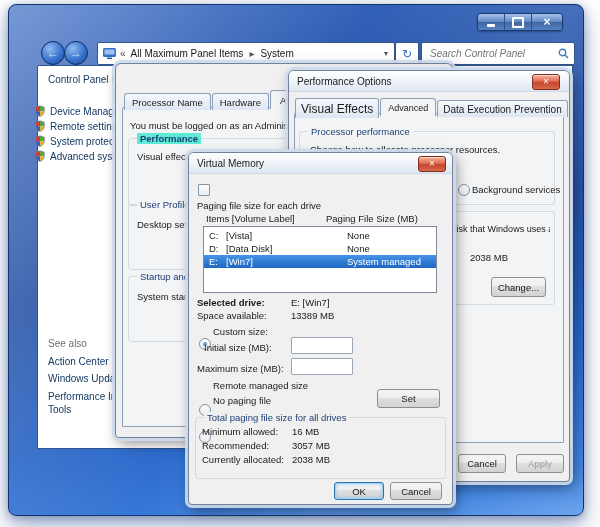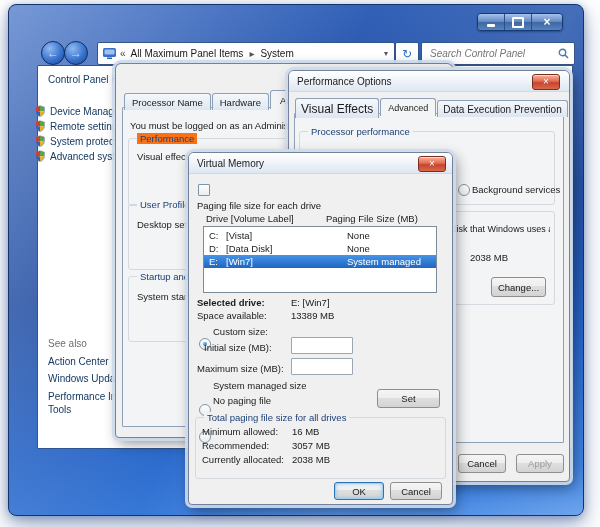--- a/index.html
+++ b/index.html
@@ -214,21 +214,21 @@
 
 <div class="abs dlg" style="left:115px;top:63px;width:336px;height:373px;z-index:10;">
   <div class="abs" style="left:8px;top:26px;z-index:3;white-space:nowrap;">
     <span class="tab">Processor Name</span><span class="tab">Hardware</span><span class="tab active">Advanced</span>
   </div>
   <div class="panel" style="left:6px;top:43px;right:6px;bottom:10px;"></div>
 
   <div class="abs nowrap" style="left:14px;top:56px;right:2px;">You must be logged on as an Administrator to make most of these changes.</div>
 
   <div class="grp" style="left:12px;top:74px;width:310px;height:66px;">
-    <span class="grp-label" style="background:#f97316;">Performance</span>
+    <span class="grp-label" style="background:#5eead4;font-weight:bold;">Performance</span>
     <div class="abs nowrap" style="left:8px;top:12px;right:2px;">Visual effects, processor scheduling, memory usage, and virtual memory</div>
   </div>
 
   <div class="grp" style="left:12px;top:140px;width:310px;height:64px;">
     <span class="grp-label" style="background:#f3f4f5;">User Profiles</span>
     <div class="abs nowrap" style="left:8px;top:14px;right:2px;">Desktop settings related to your logon</div>
   </div>
 
   <div class="grp" style="left:12px;top:212px;width:310px;height:64px;">
     <span class="grp-label" style="background:#f3f4f5;">Startup and Recovery</span>
@@ -244,20 +244,21 @@
     <span>×</span>
   </div>
 
   <div class="abs" style="left:6px;top:25px;z-index:3;white-space:nowrap;">
     <span class="tab" style="font-size:12px;padding:3px 5px 2px;text-align:right;">Visual Effects</span><span class="tab active" style="font-size:9px;padding:4px 7px 3px;">Advanced</span><span class="tab" style="font-size:10px;padding:3px 5px 2px;">Data Execution Prevention</span>
   </div>
   <div class="panel" style="left:5px;top:42px;right:5px;bottom:38px;"></div>
 
   <div class="grp" style="left:10px;top:60px;width:254px;height:72px;">
     <span class="grp-label" style="background:#f3f4f5;">Processor performance</span>
+    <div class="abs nowrap" style="left:10px;top:12px;right:2px;">Choose how to allocate processor resources.</div>
     <div class="abs nowrap" style="left:10px;top:32px;right:2px;">Adjust for best performance of:</div>
     <div class="abs radio" style="left:158px;top:52px;"></div>
     <div class="abs nowrap" style="left:172px;top:52px;width:96px;">Background services</div>
   </div>
 
   <div class="grp" style="left:10px;top:140px;width:254px;height:92px;">
     <span class="grp-label" style="background:#f3f4f5;">Virtual memory</span>
     <div class="abs nowrap" style="left:10px;top:12px;right:4px;font-size:9px;">A paging file is an area on the hard disk that Windows uses as</div>
     <div class="abs nowrap" style="left:10px;top:40px;">Total paging file size for all drives:</div>
     <div class="abs nowrap" style="left:170px;top:40px;">2038 MB</div>
@@ -279,21 +280,21 @@
     <span>Virtual Memory</span>
   </div>
   <div class="close-red" style="right:6px;">
     <span>×</span>
   </div>
 
   <div class="abs checkbox" style="left:9px;top:31px;"></div>
 
   <div class="abs nowrap" style="left:8px;top:47px;">Paging file size for each drive</div>
 
-  <div class="abs nowrap" style="left:17px;top:60px;">Drive  [Volume Label]</div>
+  <div class="abs nowrap" style="left:17px;top:60px;">Items  [Volume Label]</div>
   <div class="abs nowrap" style="left:137px;top:60px;">Paging File Size (MB)</div>
 
   <div class="abs listbox" style="left:14px;top:73px;width:234px;height:67px;padding-top:2px;box-sizing:border-box;">
     <div class="lrow">
       <span style="left:5px">C:</span>
       <span style="left:22px">[Vista]</span>
       <span style="left:143px">None</span>
     </div>
     <div class="lrow">
       <span style="left:5px">D:</span>
@@ -315,21 +316,21 @@
   <div class="abs radio on" style="left:10px;top:173px;"></div>
   <div class="abs nowrap" style="left:24px;top:173px;">Custom size:</div>
 
   <div class="abs nowrap" style="left:15px;top:189px;">Initial size (MB):</div>
   <input class="abs field" style="left: 102px; top: 184px; width: 56px; height: 13px;">
 
   <div class="abs nowrap" style="left:8px;top:210px;">Maximum size (MB):</div>
   <input class="abs field" style="left: 102px; top: 205px; width: 56px; height: 13px;">
 
   <div class="abs radio" style="left:10px;top:227px;"></div>
-  <div class="abs nowrap" style="left:24px;top:227px;">System managed size</div>
+  <div class="abs nowrap" style="left:24px;top:227px;">Remote managed size</div>
 
   <div class="abs radio" style="left:10px;top:242px;"></div>
   <div class="abs nowrap" style="left:24px;top:242px;">No paging file</div>
 
   <div class="abs btn" style="left:188px;top:236px;width:61px;height:17px;">
       <span>Set</span>
     </div>
 
   <div class="grp" style="left:6px;top:264px;width:249px;height:60px;">
     <span class="grp-label" style="background:#f0f0f0;">Total paging file size for all drives</span>

